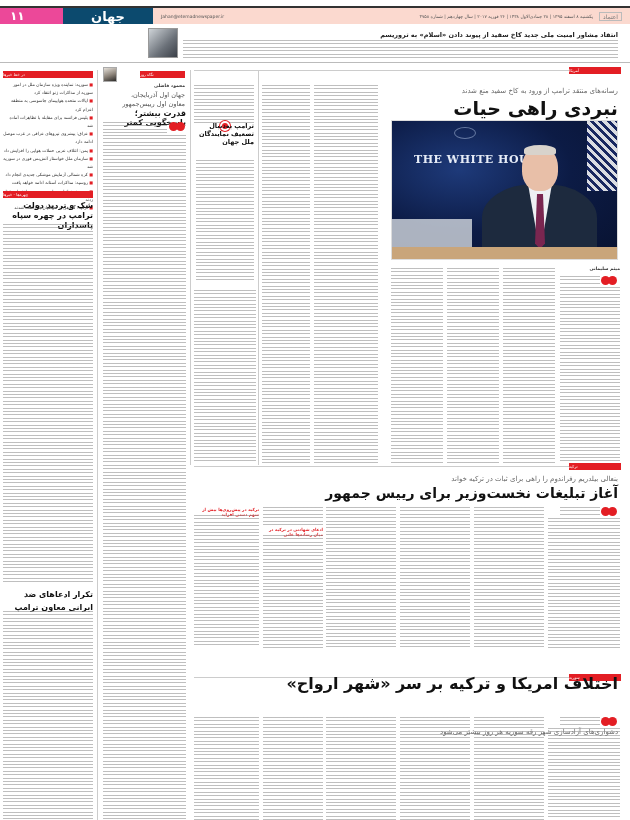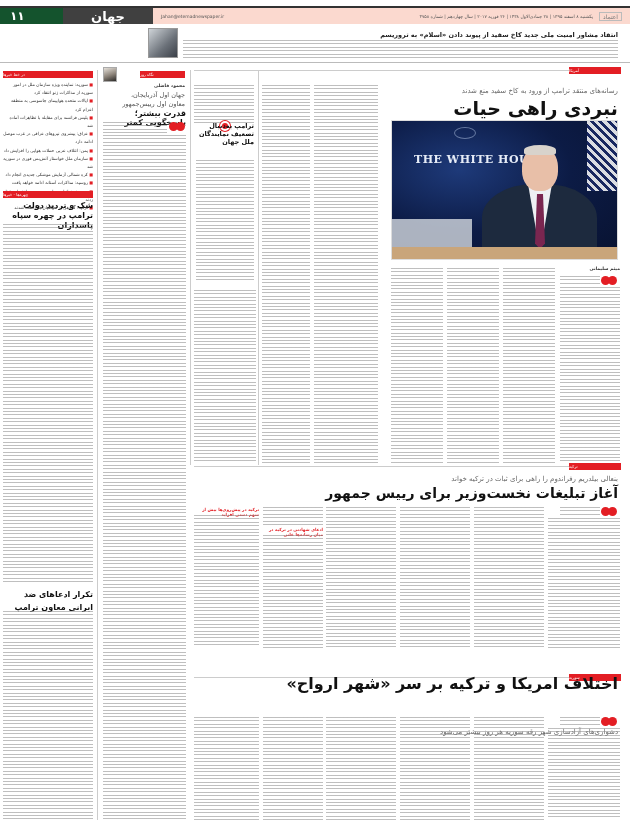--- a/index.html
+++ b/index.html
@@ -1,20 +1,20 @@
 <!DOCTYPE html>
 <html><head>
 <meta charset="utf-8">
 <style>
 *{box-sizing:border-box;margin:0;padding:0}
 html,body{width:630px;height:820px;background:#fff;overflow:hidden}
 body{font-family:"DejaVu Sans",sans-serif;color:#222;position:relative}
 .masthead{position:absolute;top:6px;left:0;width:630px;height:18px;display:flex;border-top:2px solid #333}
-.mh-page{width:63px;background:#14532d;color:#fff;font-weight:bold;font-size:12px;display:flex;align-items:center;justify-content:flex-start;padding-left:10px}
-.mh-section{width:90px;background:#404040;color:#fff;font-weight:bold;font-size:13px;display:flex;align-items:center;justify-content:center}
+.mh-page{width:63px;background:#ec4899;color:#fff;font-weight:bold;font-size:12px;display:flex;align-items:center;justify-content:flex-start;padding-left:10px}
+.mh-section{width:90px;background:#0c4a6e;color:#fff;font-weight:bold;font-size:13px;display:flex;align-items:center;justify-content:center}
 .mh-info{flex:1;background:#fbd9cf;display:flex;align-items:center;justify-content:space-between;padding:0 8px;font-size:4.5px;color:#555}
 .mh-info .logo{font-size:6px;color:#777;border:1px solid #bbb;padding:0 3px;margin-left:6px}
 .top-photo{position:absolute;top:28px;left:148px;width:30px;height:30px;background:linear-gradient(135deg,#cfd4d8,#6a7078 60%,#3b4048);border:1px solid #999}
 .top-title{position:absolute;top:31px;left:183px;right:12px;text-align:right;font-size:6.5px;font-weight:bold;direction:rtl}
 .top-text{position:absolute;top:40px;left:183px;right:12px;height:18px}
 .lines{background-image:repeating-linear-gradient(to bottom,#8a8a8a 0,#8a8a8a 1px,transparent 1px,transparent 3.4px);opacity:.55}
 .sep-h{position:absolute;height:1px;background:#ccc}
 .sep-v{position:absolute;width:1px;background:#ccc}
 .tag{position:absolute;height:7px;background:#e31e24;color:#fff;font-size:4px;display:flex;align-items:center;justify-content:flex-end;padding-right:3px;direction:rtl}
 .kicker{position:absolute;font-size:7px;color:#666;direction:rtl;}

